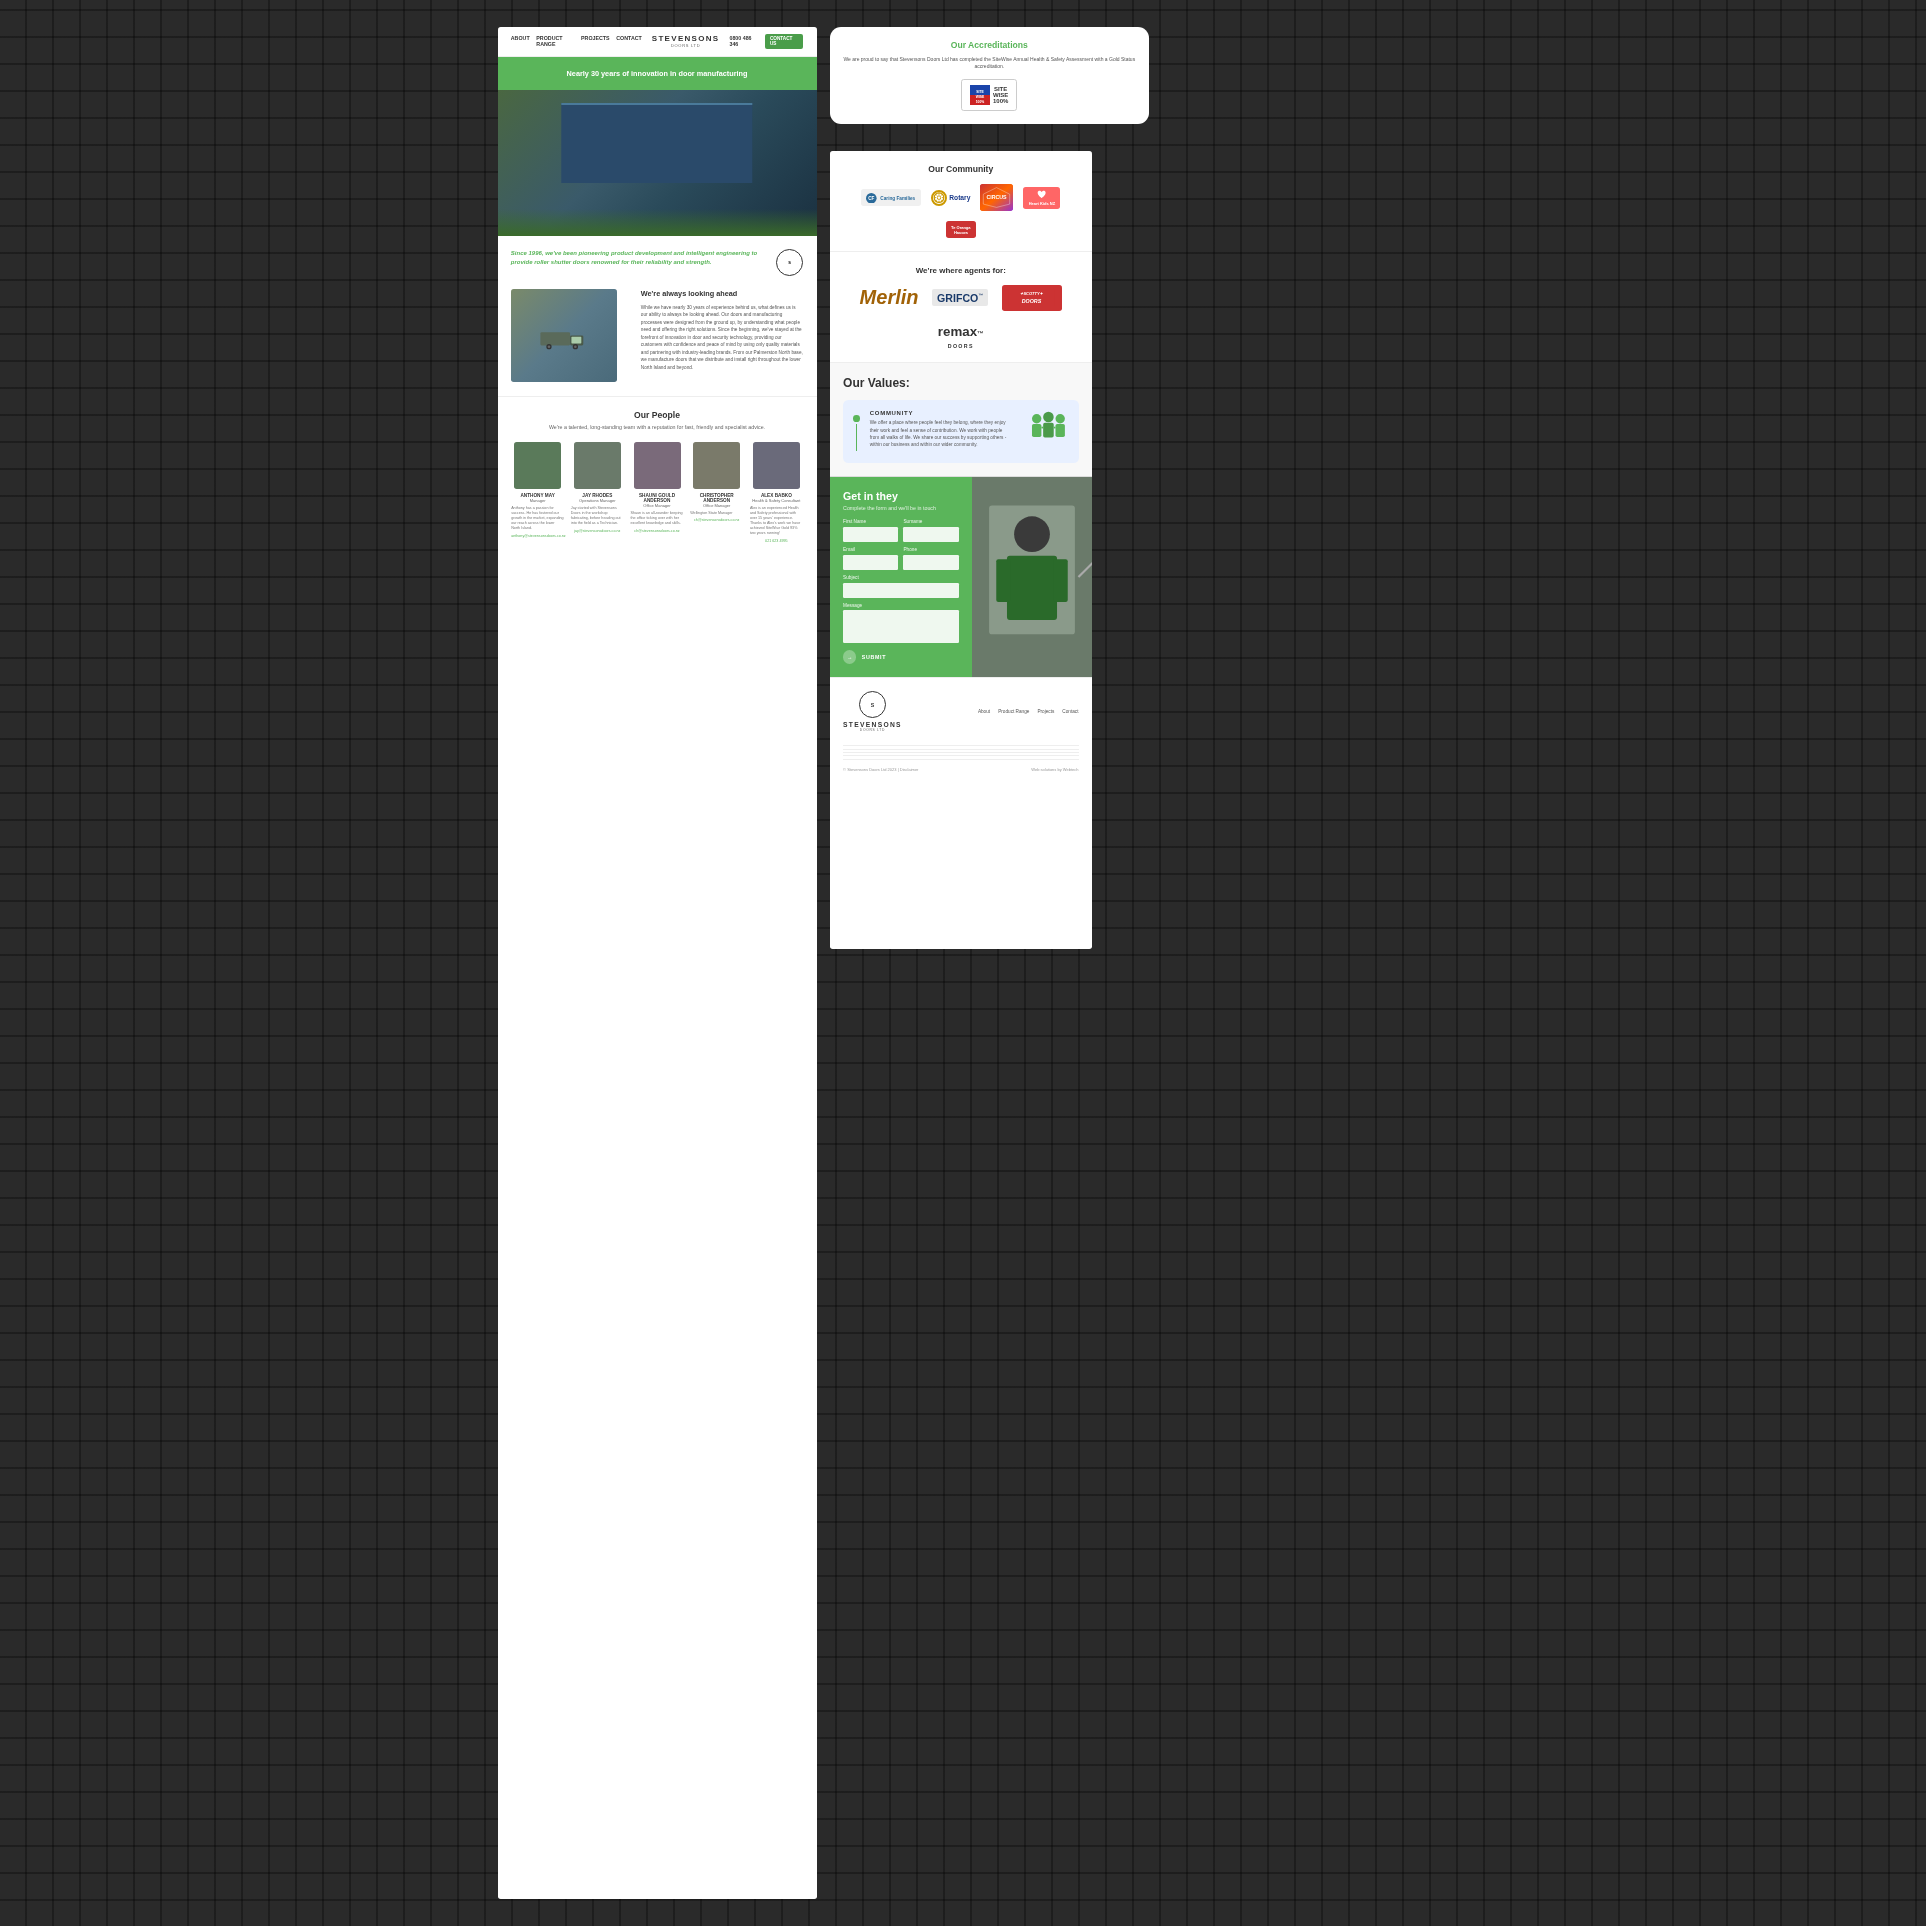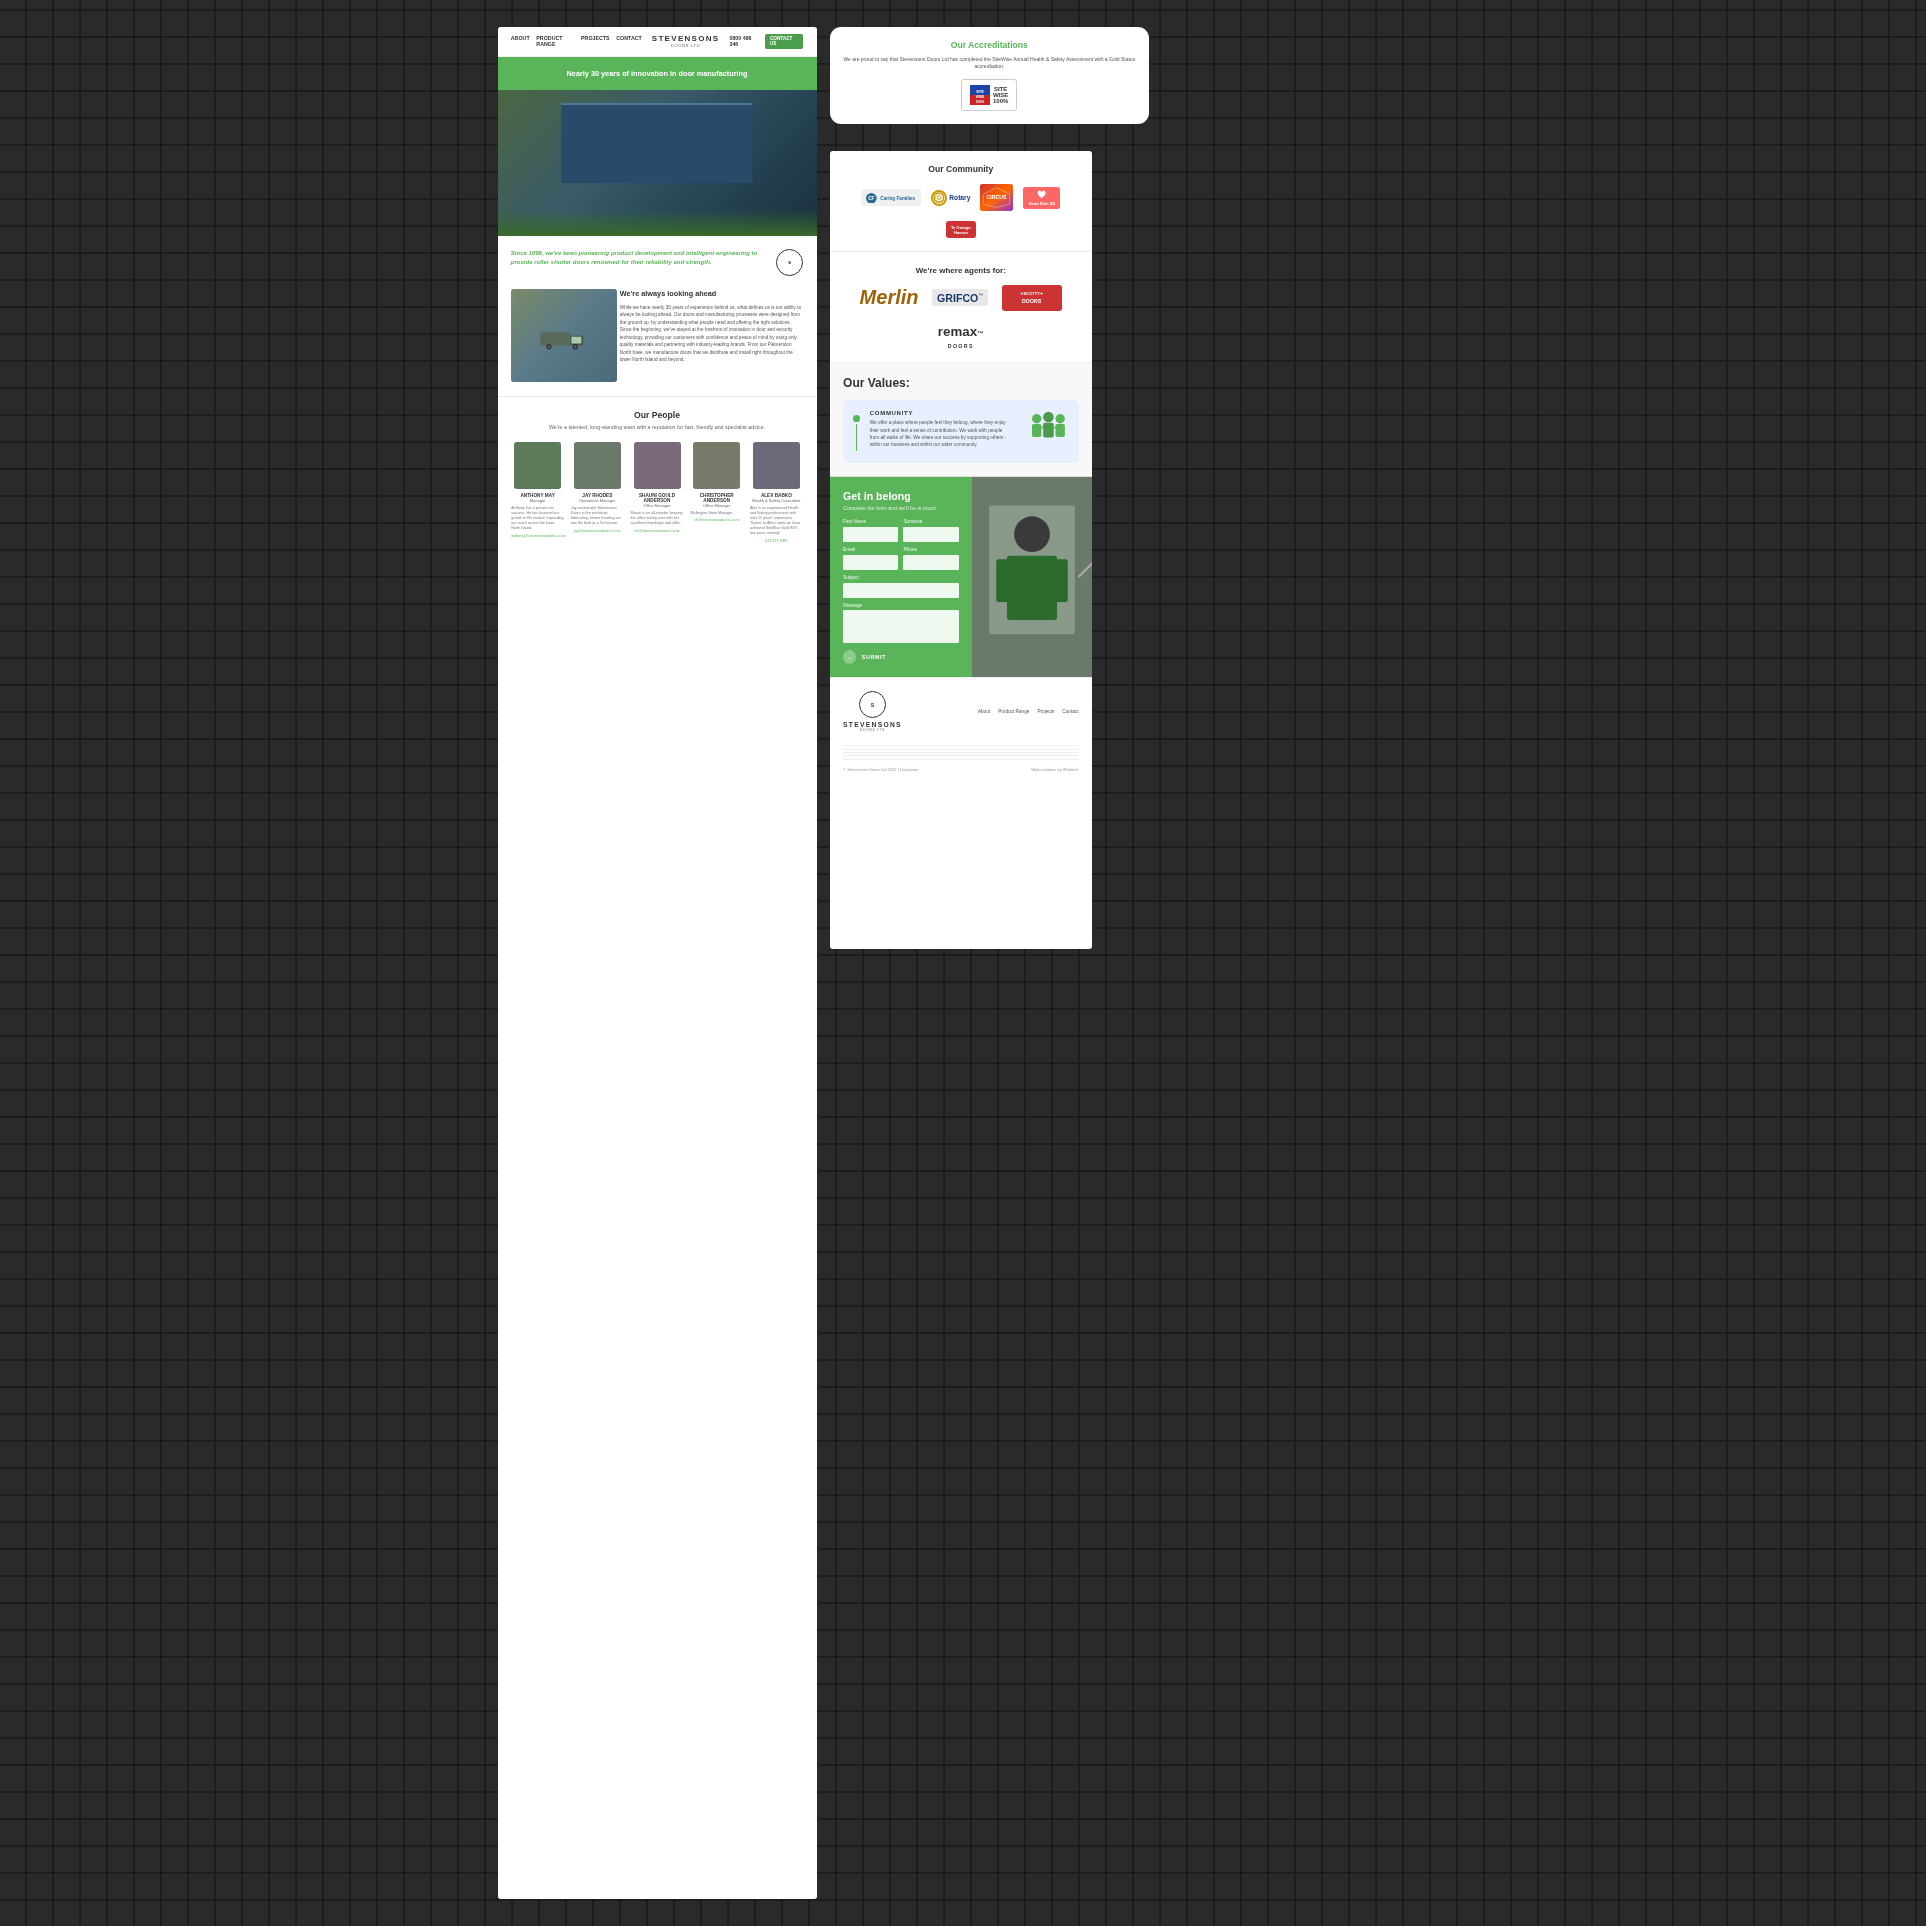--- a/index.html
+++ b/index.html
@@ -162,21 +162,21 @@
       justify-content: center;
       font-size: 4px;
       font-weight: bold;
       flex-shrink: 0;
     }
 
     
     .looking-ahead {
       padding: 0 13.3px 13.3px;
       display: flex;
-      gap: 3px;
+      gap: 24px;
     }
     .truck-photo {
       width: 106px;
       height: 93px;
       background: linear-gradient(135deg, #7a8a6a 0%, #5a7a8a 50%, #4a6a7a 100%);
       border-radius: 2.7px;
       flex-shrink: 0;
       display: flex;
       align-items: center;
       justify-content: center;
@@ -863,21 +863,21 @@
 
               <line x1="33" y1="30" x2="36" y2="30" stroke="#5ab55a" stroke-width="3"></line>
               <line x1="54" y1="30" x2="57" y2="30" stroke="#5ab55a" stroke-width="3"></line>
             </svg>
           </div>
         </div>
       </div>
 
       <div class="get-in-touch">
         <div class="contact-form-section">
-          <div class="contact-title">Get in belong</div>
+          <div class="contact-title">Get in they</div>
           <div class="contact-subtitle">Complete the form and we'll be in touch</div>
 
           <div class="form-row">
             <div class="form-group">
               <label class="form-label">First Name</label>
               <input class="form-input" type="text" style="">
             </div>
             <div class="form-group">
               <label class="form-label">Surname</label>
               <input class="form-input" type="text" style="">

